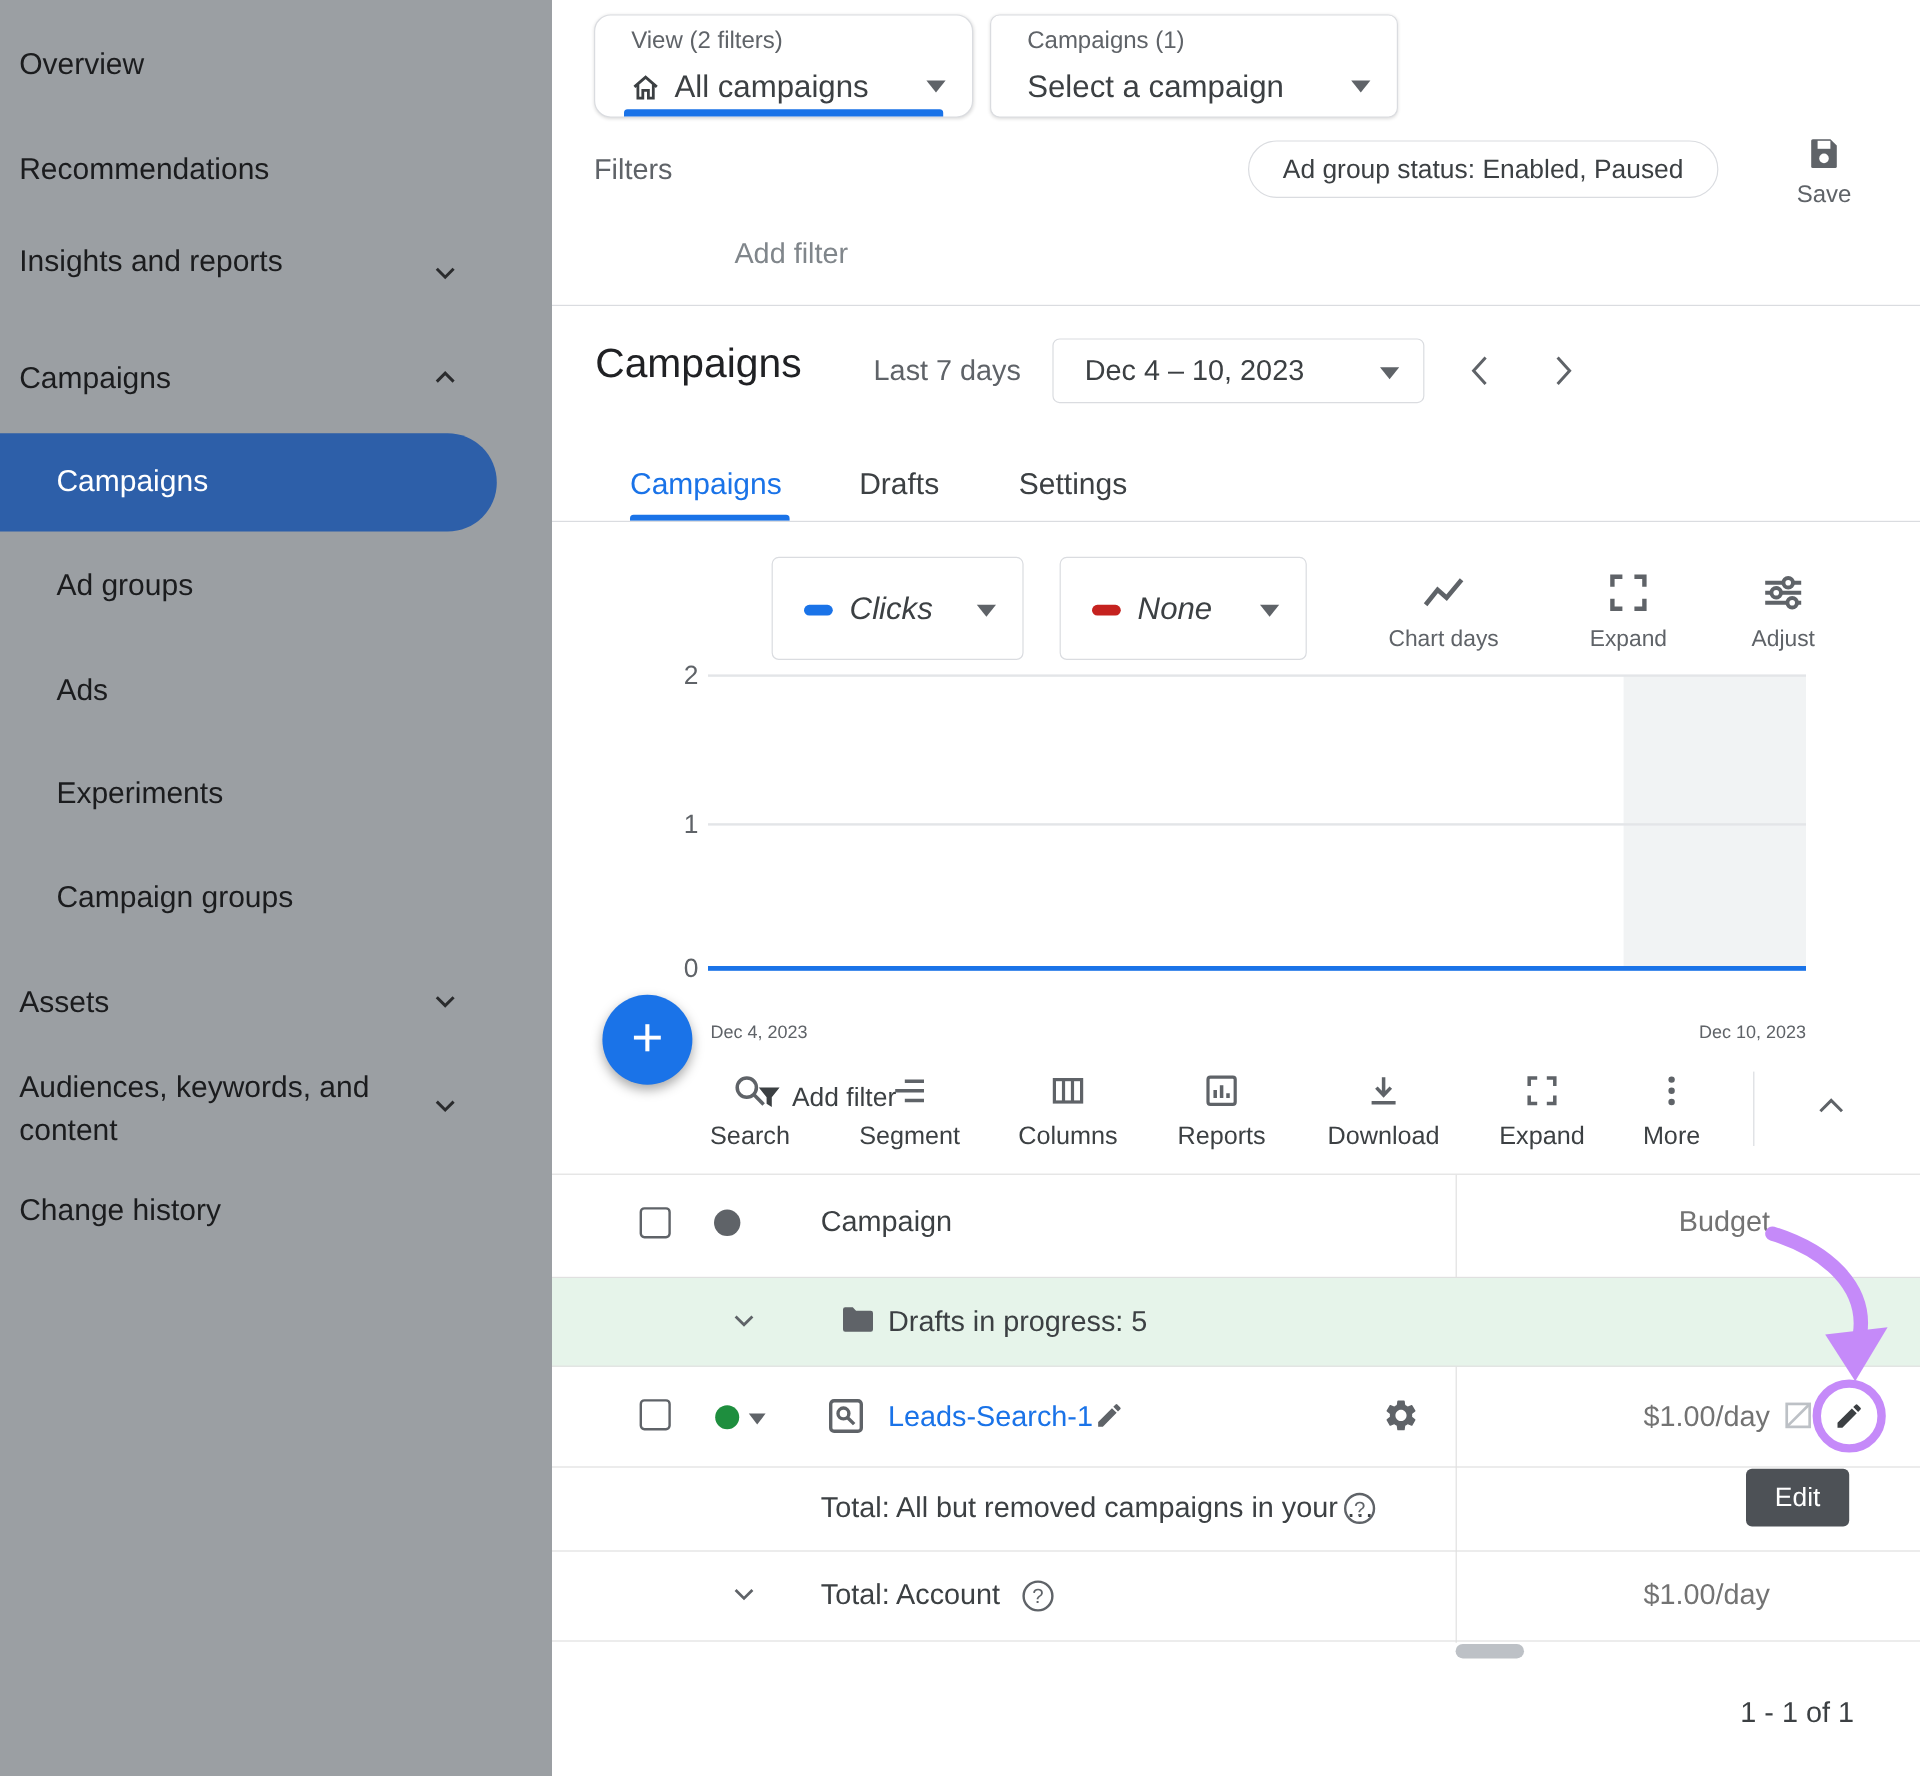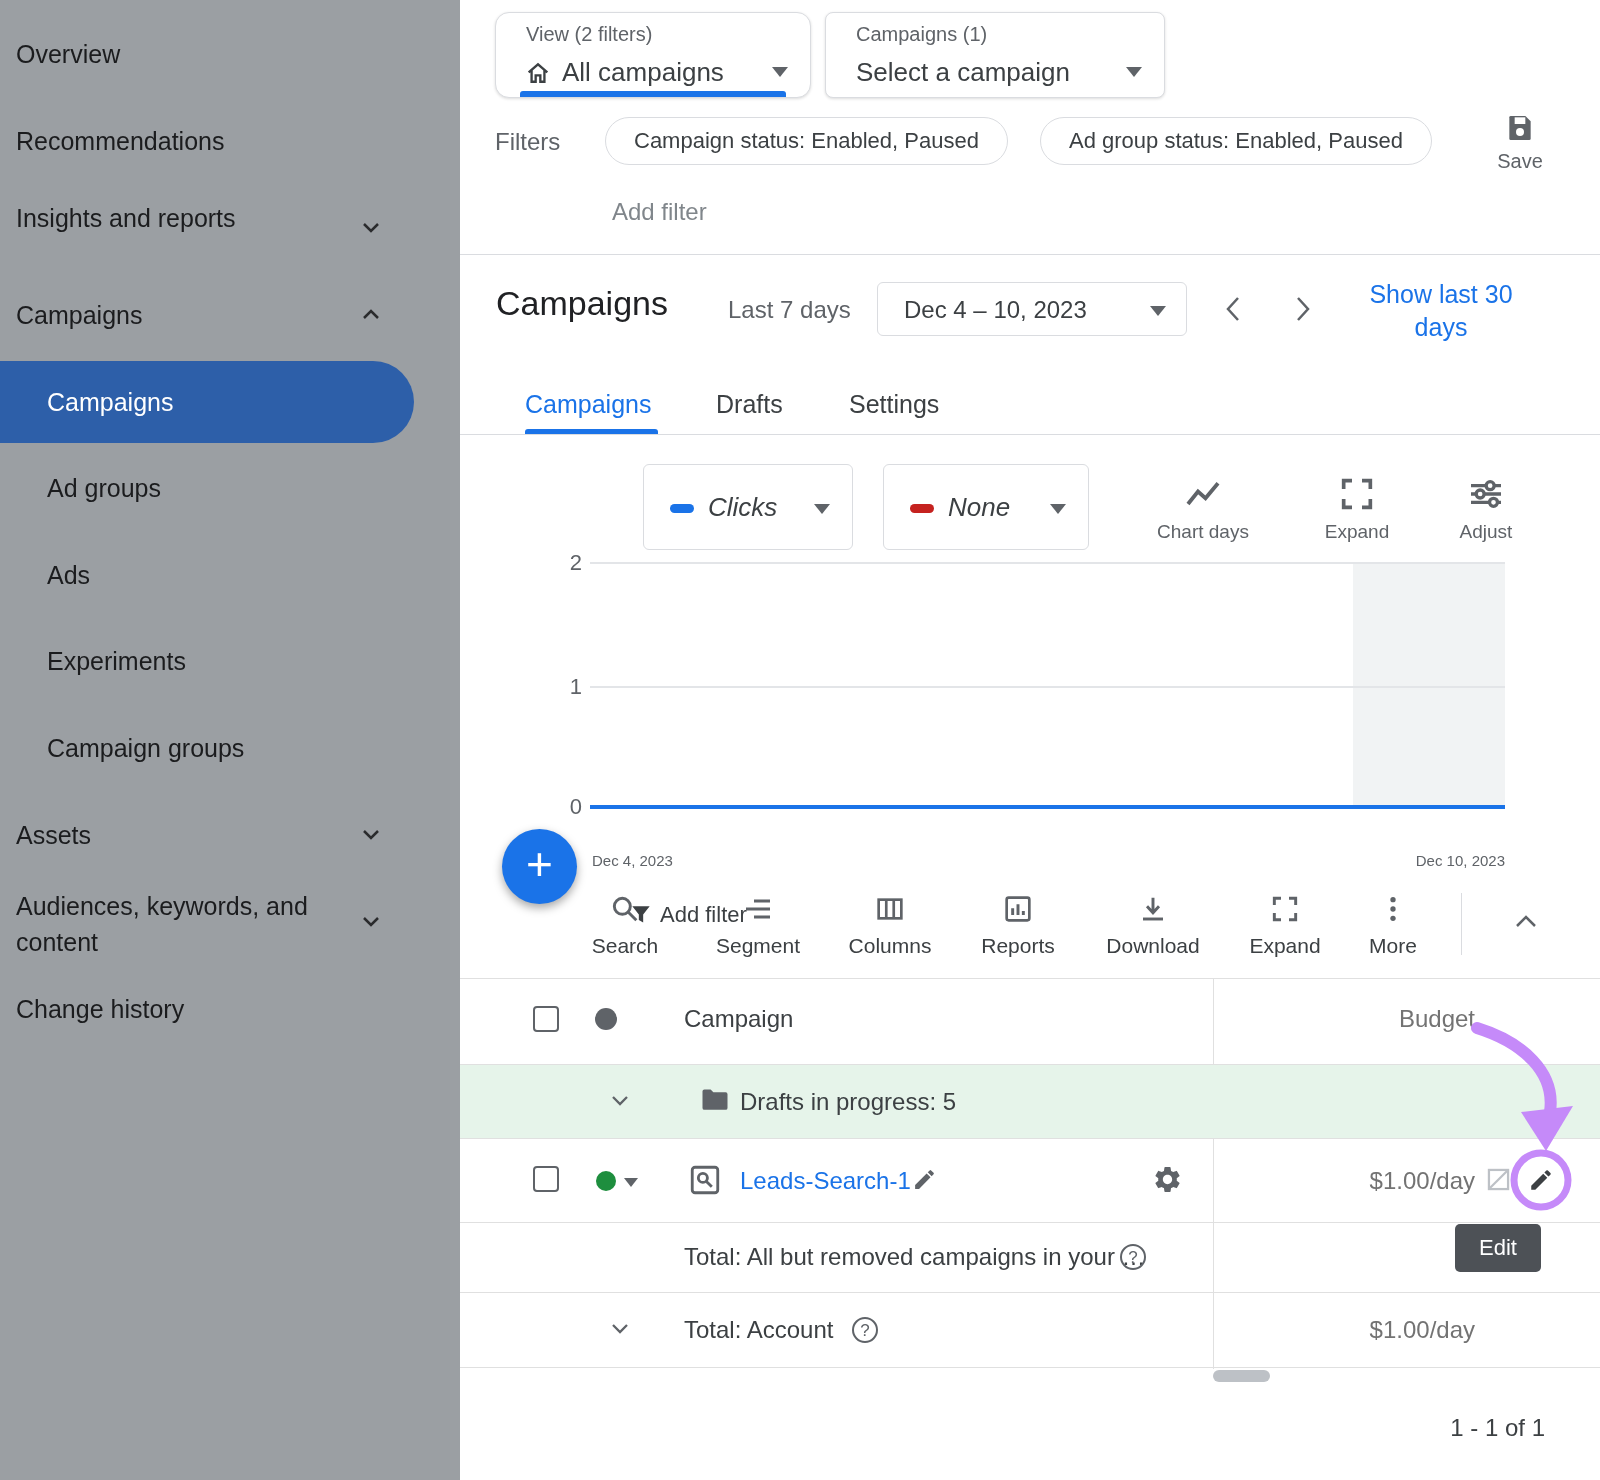--- a/index.html
+++ b/index.html
@@ -155,21 +155,20 @@
       <div class="caret" id="view-caret"></div>
       <div class="underline"></div>
     </div>
     <div class="sel-card" id="campaign-card">
       <div class="sel-label">Campaigns (1)</div>
       <div class="sel-value">Select a campaign</div>
       <div class="caret" id="campaign-caret"></div>
     </div>
 
     <div id="filters-label">Filters</div>
-    <div class="chip" id="chip-campaign-status">Campaign status: Enabled, Paused</div>
     <div class="chip" id="chip-adgroup-status">Ad group status: Enabled, Paused</div>
     <div id="save-btn">
       <svg width="32" height="32" viewBox="0 0 24 24">
           <path d="M5 3h11l4 4v13a1 1 0 0 1-1 1H5a1 1 0 0 1-1-1V4a1 1 0 0 1 1-1z" fill="#5f6368"></path>
           <rect x="8" y="4" width="8" height="5" fill="#fff"></rect>
           <circle cx="12" cy="15" r="3" fill="#fff"></circle>
         </svg>
       <div class="lbl">Save</div>
     </div>
     <div id="add-filter-link">Add filter</div>
@@ -180,21 +179,20 @@
     <div id="date-box">
       <div class="val">Dec 4 – 10, 2023</div>
       <div class="caret" id="date-caret"></div>
     </div>
     <svg class="nav-arrow" id="prev-arrow" viewBox="0 0 38 38">
         <path d="M23 8 L13 19 L23 30" fill="none" stroke="#5f6368" stroke-width="2.5"></path>
       </svg>
     <svg class="nav-arrow" id="next-arrow" viewBox="0 0 38 38">
         <path d="M15 8 L25 19 L15 30" fill="none" stroke="#5f6368" stroke-width="2.5"></path>
       </svg>
-    <div id="show-last">Show last 30 days</div>
 
     <div class="tab" id="tab-campaigns">Campaigns</div>
     <div class="tab" id="tab-drafts">Drafts</div>
     <div class="tab" id="tab-settings">Settings</div>
     <div id="tab-campaigns-underline"></div>
     <div id="divider-tabs"></div>
 
     <div class="metric-box" id="metric1">
       <div class="dash"></div>
       <div class="metric-val">Clicks</div>

